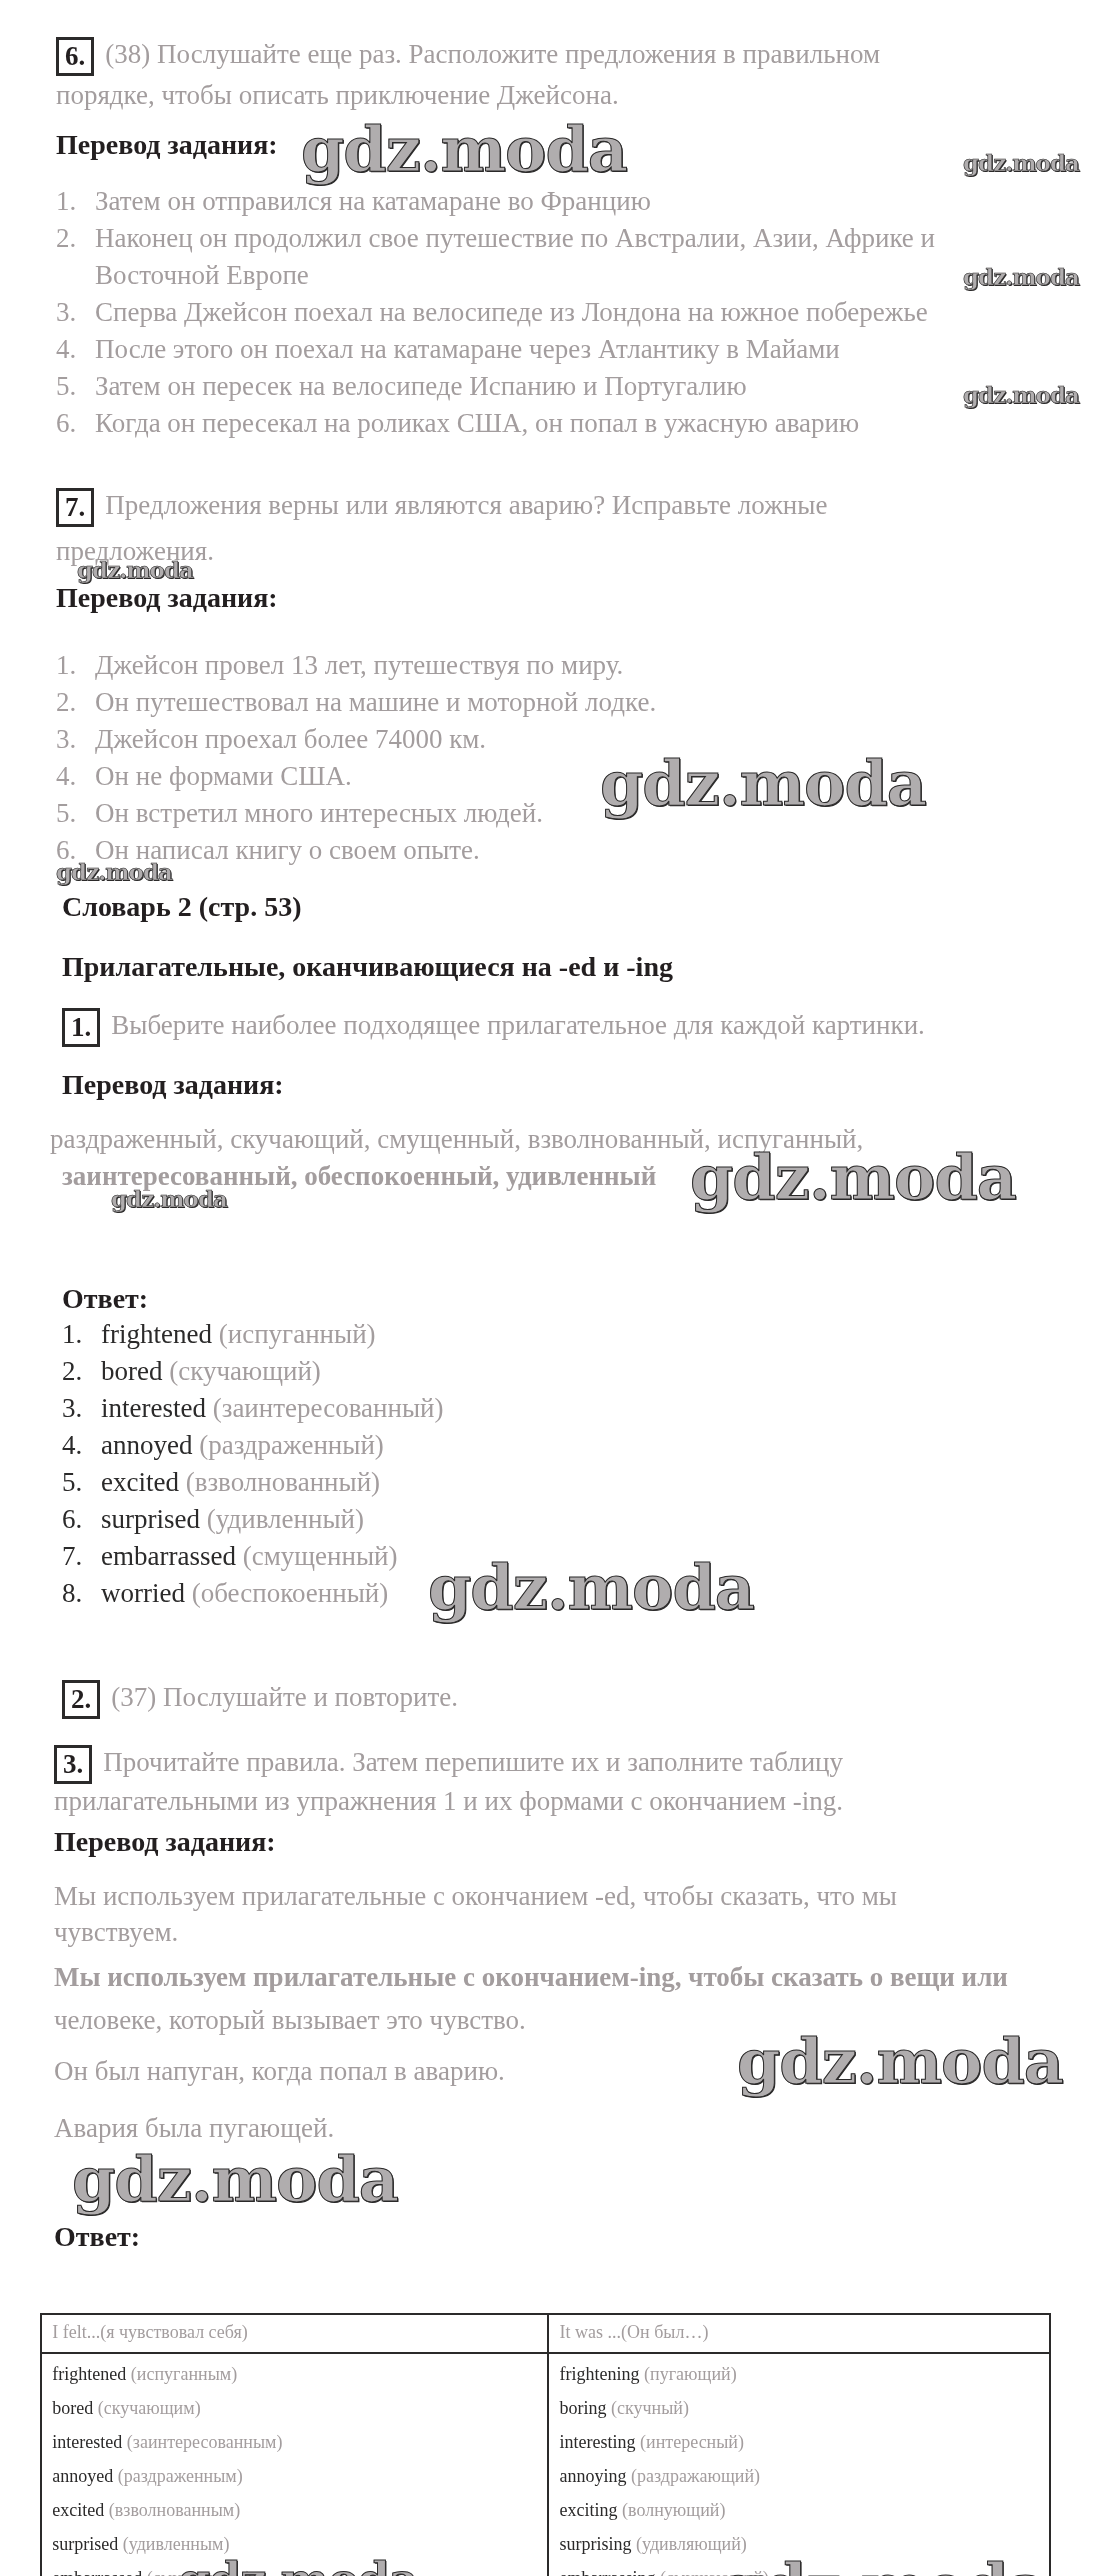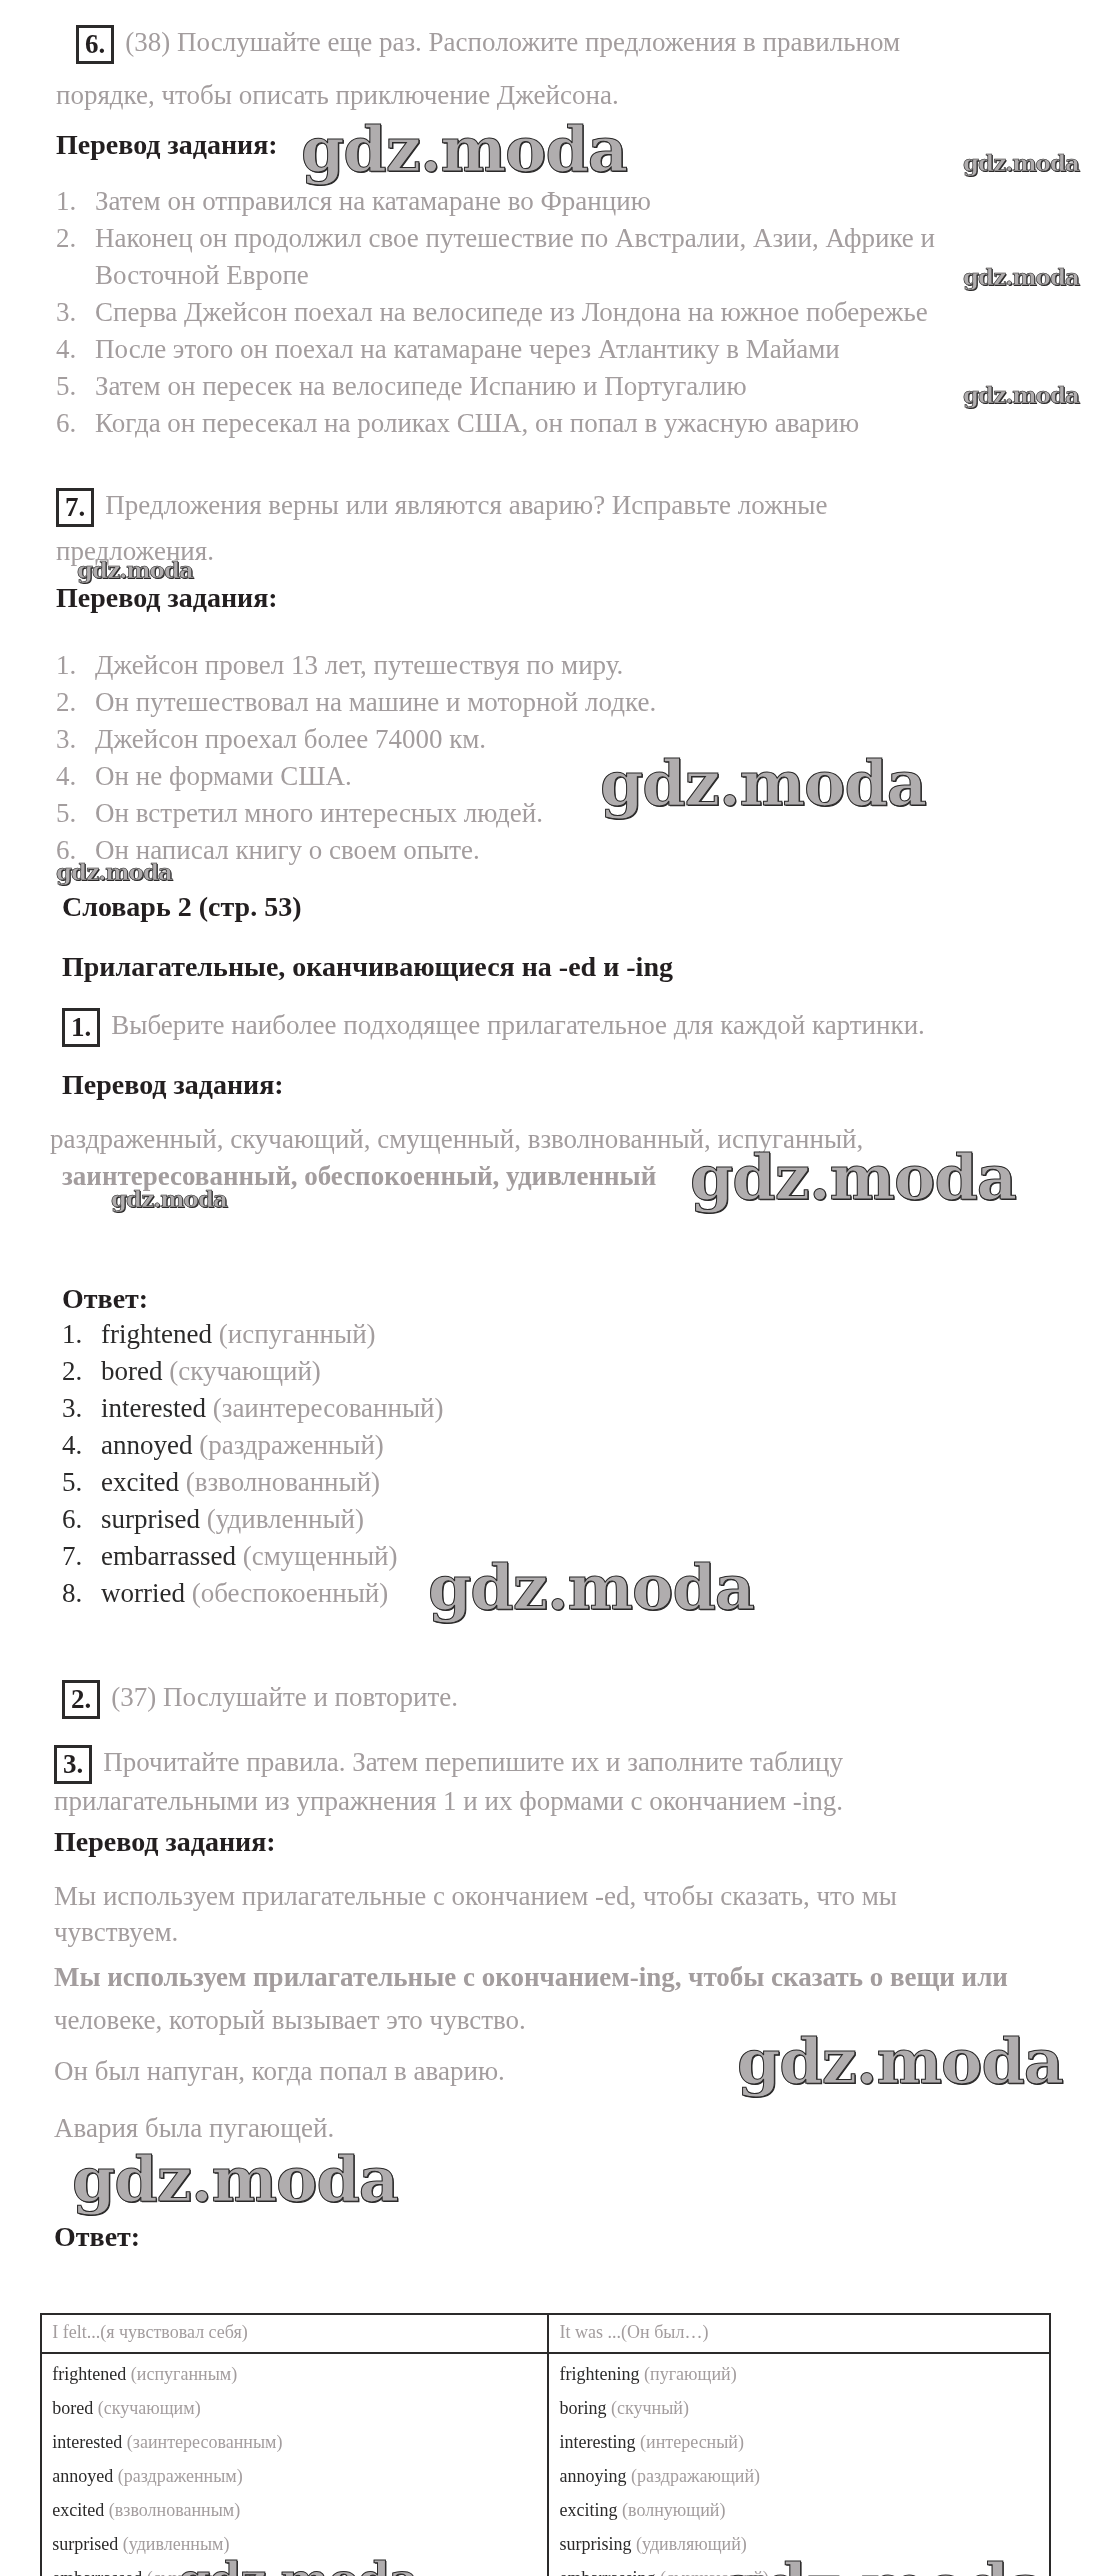--- a/index.html
+++ b/index.html
@@ -29,21 +29,21 @@
   .wm.big { font-size: 62px; }
   .wm.mid { font-size: 46px; }
   .wm.small { font-size: 23px; -webkit-text-stroke: 0.5px #2b2a2a; }
   table.tbl { border-collapse: collapse; position: absolute; }
   table.tbl td { vertical-align: top; padding: 0 0 0 10.3px; font-size: 18px; line-height: 34px; }
   .tbl-head td { border: 2.1px solid #2b2a2a; height: 37px; color: #a39d9e; }
 </style>
 </head>
 <body>
 
-<div class="abs txt" style="left:56px; top:24px;margin-left:20px;">
+<div class="abs txt" style="left:56px; top:36px;">
   <span class="numbox">6.</span><span>(38) Послушайте еще раз. Расположите предложения в правильном</span>
 </div>
 <div class="abs txt" style="left:56px; top:77px;">порядке, чтобы описать приключение Джейсона.</div>
 <div class="abs head" style="left:56px; top:129px;">Перевод задания:</div>
 <div class="abs wm big" style="left:301px; top:113px;">gdz.moda</div>
 <div class="abs wm small" style="left:963px; top:149px;">gdz.moda</div>
 
 <div class="abs" style="left:56px; top:183px;">
   <div class="item txt">
       <span class="n">1.</span>

